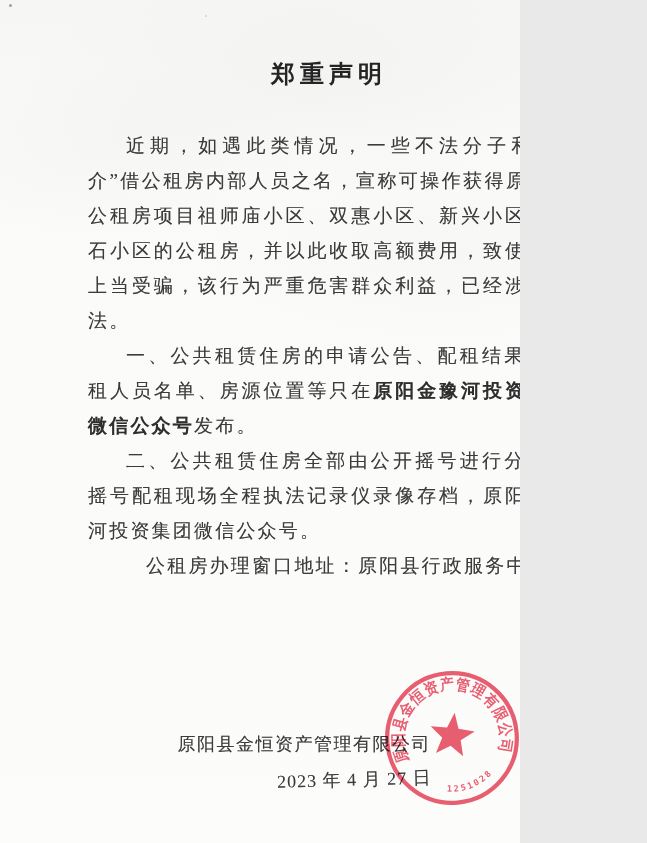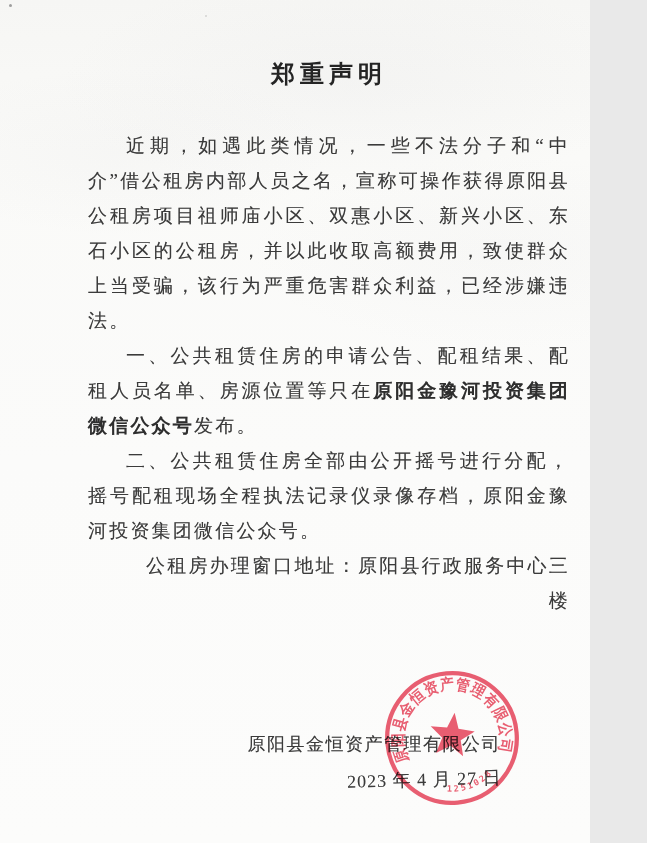--- a/index.html
+++ b/index.html
@@ -2,21 +2,21 @@
 <html><head>
 <meta charset="utf-8">
 <style>
   html,body{margin:0;padding:0;}
   body{
     width:647px;height:843px;overflow:hidden;
     font-family:"Liberation Serif","DejaVu Serif",serif;
     background:#e9e9e9;
   }
   .page{
-    position:relative;width:590px;height:843px;overflow:hidden;
+    position:relative;width:520px;height:843px;overflow:hidden;
     background:
       radial-gradient(ellipse 420px 160px at 60% 10%, rgba(205,205,210,0.10), rgba(0,0,0,0) 70%),
       radial-gradient(ellipse 300px 120px at 20% 18%, rgba(200,200,205,0.08), rgba(0,0,0,0) 70%),
       radial-gradient(ellipse 360px 140px at 85% 30%, rgba(205,205,208,0.07), rgba(0,0,0,0) 70%),
       linear-gradient(180deg,#f6f6f4 0%,#fafaf8 18%,#fbfbfa 55%,#fcfcfb 100%);
     color:#3a3a3a;
   }
   .speck{position:absolute;border-radius:50%;background:#6f6f6f;}
   .speck.s1{left:9px;top:4px;width:3px;height:3px;opacity:.65;}
   .speck.s2{left:205px;top:15px;width:2px;height:2px;opacity:.25;}

